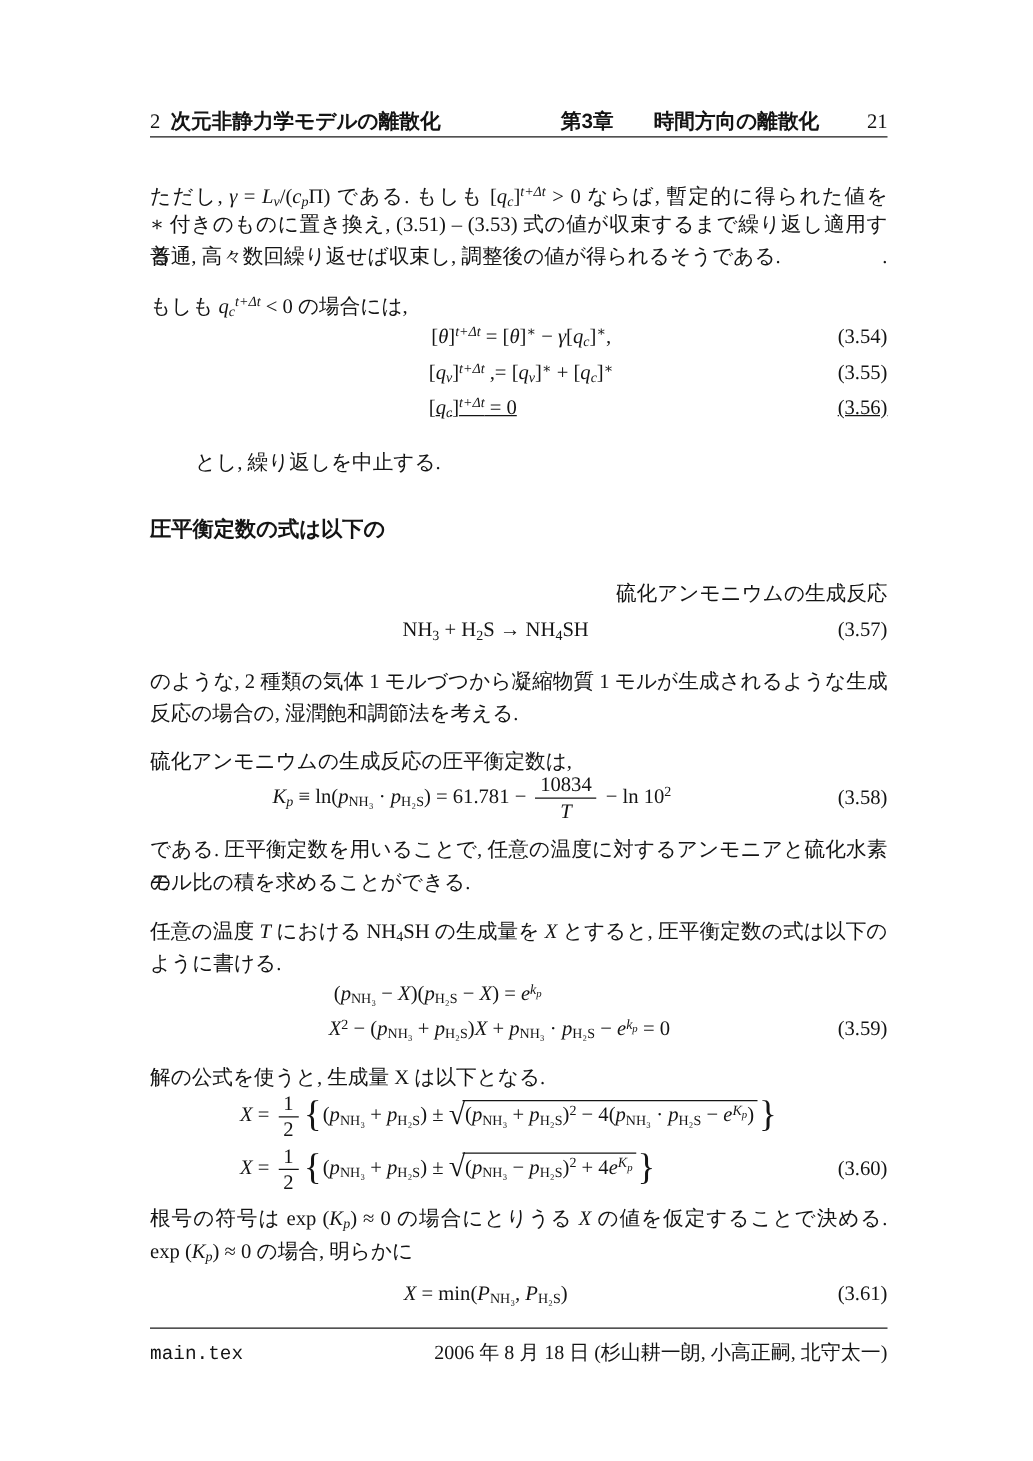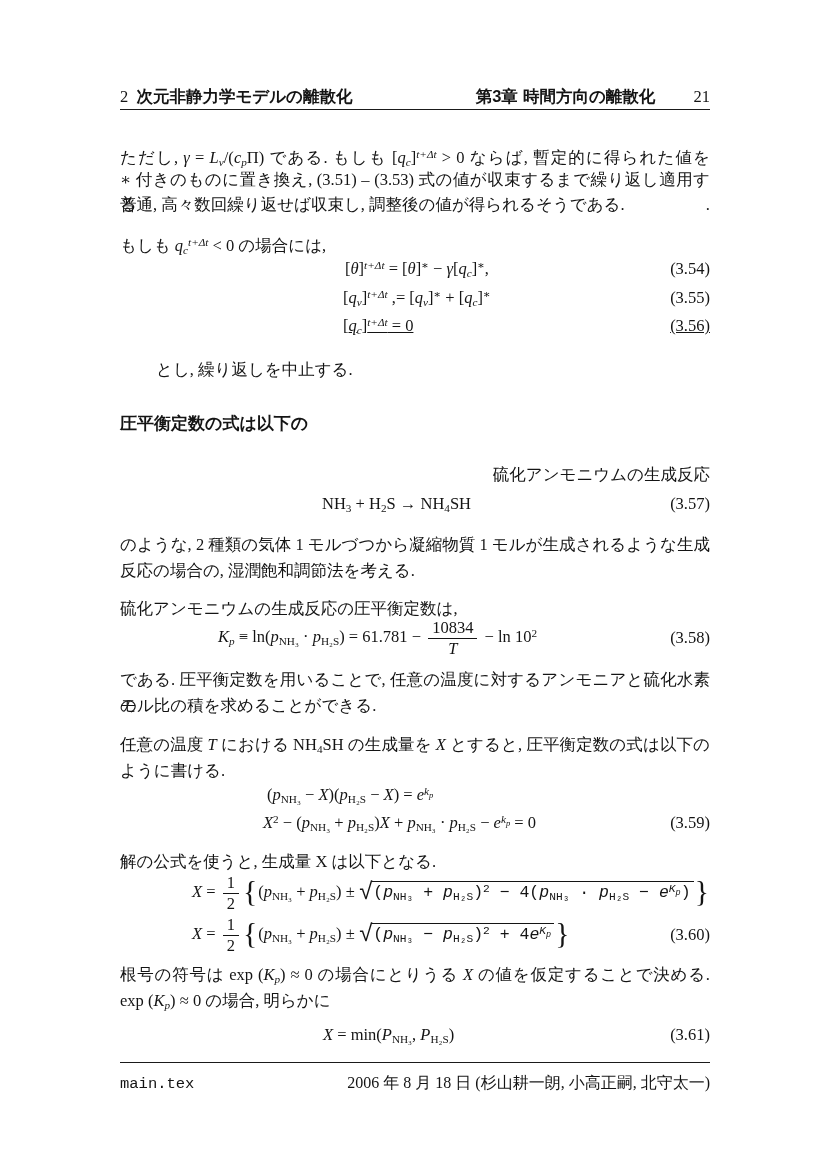--- a/index.html
+++ b/index.html
@@ -25,40 +25,40 @@
   .seg-subi { font-size:68%; vertical-align:-0.25em; font-style:italic; }
   .seg-sup  { font-size:68%; vertical-align:0.45em; }
   .seg-supi { font-size:68%; vertical-align:0.45em; font-style:italic; }
   .seg-supsub { font-size:52%; vertical-align:0.26em; font-style:italic; }
   
   .frac { display:inline-flex; flex-direction:column; text-align:center; vertical-align:middle; margin:0 3px; line-height:1.2; }
   .frac .fnum { display:block; padding:0 4px; }
   .frac .fden { display:block; border-top:1px solid #141414; padding:0 4px; }
   .fden-it { font-style:italic; }
   
-  .sqrt { white-space:nowrap; display:inline-block;font-family:Liberation Mono, monospace; }
+  .sqrt { white-space:nowrap; display:inline-block; }
   .radsign { display:inline-block; font-size:1.45em; vertical-align:-8%; margin-right:-2px; font-weight:400; }
   .radicand { display:inline-block; border-top:1.2px solid #141414; padding:1px 3px 0 2px; }
   
   .brace { font-size:1.8em; font-weight:300; vertical-align:-0.14em; line-height:1; padding:0 1px; }
   .headingblk { position:absolute; left:120px; width:590px; font-size:17px; }
 </style>
 </head>
 <body>
 
 <div class="page">
 
   <div class="tl hrow" style="top:84px;">
     <span>
       <span>2</span>
       <span class="gothic" style="margin-left:4px;">次元非静力学モデルの離散化</span>
     </span>
     <span>
       <span class="gothic">第3章</span>
-      <span class="gothic" style="margin-left:1px;text-align:center;">時間方向の離散化</span>
+      <span class="gothic" style="margin-left:28px;text-align:center;">時間方向の離散化</span>
       <span style="margin-left:34px;">21</span>
     </span>
   </div>
   <hr class="rule" style="top:109px;">
 
   <div class="tl just" style="top:142px;"><span class="seg-n">ただし, </span><span class="seg-i">γ</span><span class="seg-n"> = </span><span class="seg-i">L</span><span class="seg-subi">v</span><span class="seg-n">/(</span><span class="seg-i">c</span><span class="seg-subi">p</span><span class="seg-n">Π) である. もしも [</span><span class="seg-i">q</span><span class="seg-subi">c</span><span class="seg-n">]</span><span class="seg-supi">t+Δt</span><span class="seg-n"> &gt; 0 ならば, 暫定的に得られた値を</span></div>
   <div class="tl just" style="top:167px;"><span class="seg-n">∗ 付きのものに置き換え, (3.51) – (3.53) 式の値が収束するまで繰り返し適用する.</span></div>
   <div class="tl" style="top:192px;"><span class="seg-n">普通, 高々数回繰り返せば収束し, 調整後の値が得られるそうである.</span></div>
 
   <div class="tl" style="top:230px;"><span class="seg-n">もしも </span><span class="seg-i">q</span><span class="seg-subi">c</span><span class="seg-supi">t+Δt</span><span class="seg-n"> &lt; 0 の場合には,</span></div>

